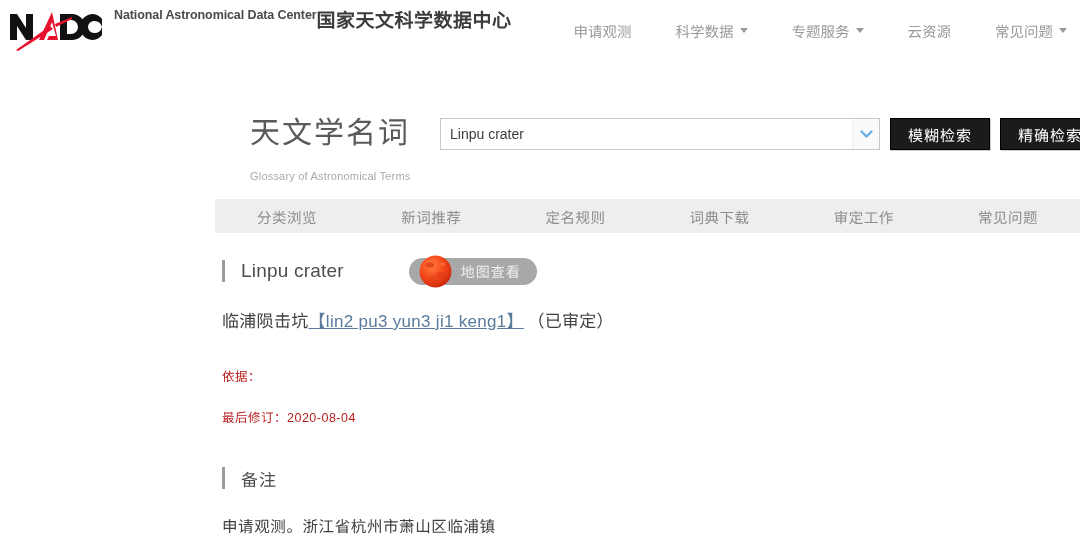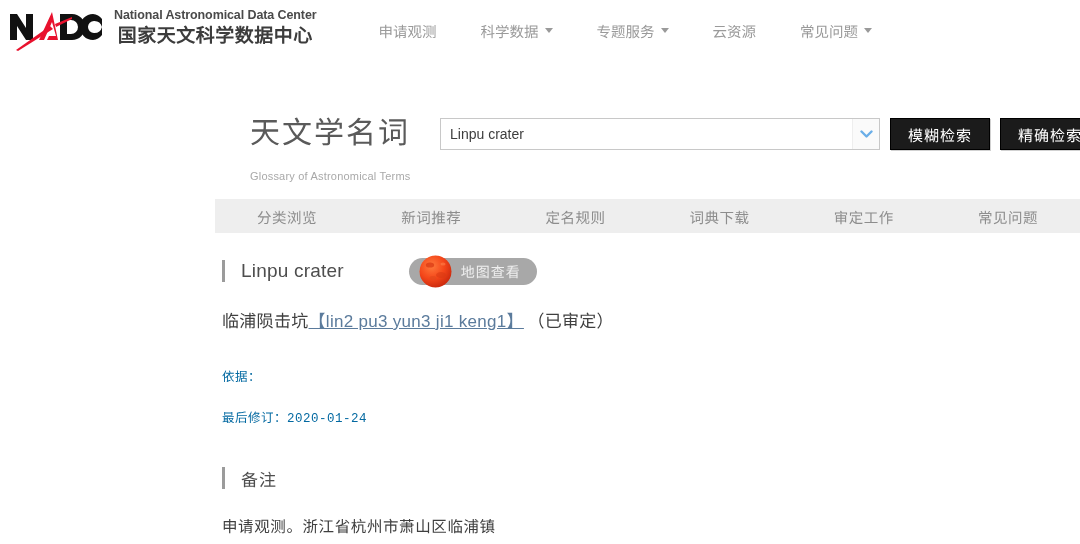--- a/index.html
+++ b/index.html
@@ -34,24 +34,22 @@
   .logo-mark {
     width: 96px;
     height: 46px;
     position: relative;
     flex: none;
     margin-right: 10px;
   }
   .logo-mark svg { display: block; }
   .brand-text {
     display: flex;
-    flex-direction: column;
     justify-content: flex-start;
     padding-top: 2px;
-    align-items: center;
   }
   .brand-en {
     font-size: 12.5px;
     line-height: 15px;
     color: #4a4a4a;
     font-weight: 600;
     letter-spacing: -0.1px;
     white-space: nowrap;
   }
   .brand-cn {
@@ -253,22 +251,22 @@
     margin-top: 22px;
     font-size: 17px;
     color: #3f3f3f;
     letter-spacing: 0.3px;
     white-space: nowrap;
   }
   .definition .pinyin { color: #5b7b9c; text-decoration: underline; }
   .definition .status { color: #3f3f3f; margin-left: 12px; }
 
   .serif-block {
-    font-family: Liberation Mono, monospace;
-    color: #0369a1;
+    font-family: Liberation Sans, sans-serif;
+    color: #b91c1c;
   }
   .refs-label {
     margin-top: 34px;
     font-size: 12.5px;
     letter-spacing: 0.5px;
   }
   .refs-list {
     margin: 6px 0 0 0;
     padding-left: 30px;
     font-size: 12.5px;
@@ -406,21 +404,21 @@
         <span class="map-toggle-label">地图查看</span>
       </div>
     </div>
 
     <div class="definition">
       <span>临浦陨击坑</span><span class="pinyin">【lin2 pu3 yun3 ji1 keng1】</span><span class="status">（已审定）</span>
     </div>
 
     <div class="serif-block">
       <div class="refs-label">依据：</div>
-      <div class="last-revised">最后修订：2020-01-24</div>
+      <div class="last-revised">最后修订：2020-08-04</div>
     </div>
 
     <div class="section-head notes-head">
       <span class="accent-bar"></span>
       <span class="notes-title">备注</span>
     </div>
     <div class="notes-body">申请观测。浙江省杭州市萧山区临浦镇</div>
 
   </div>
 </div>

